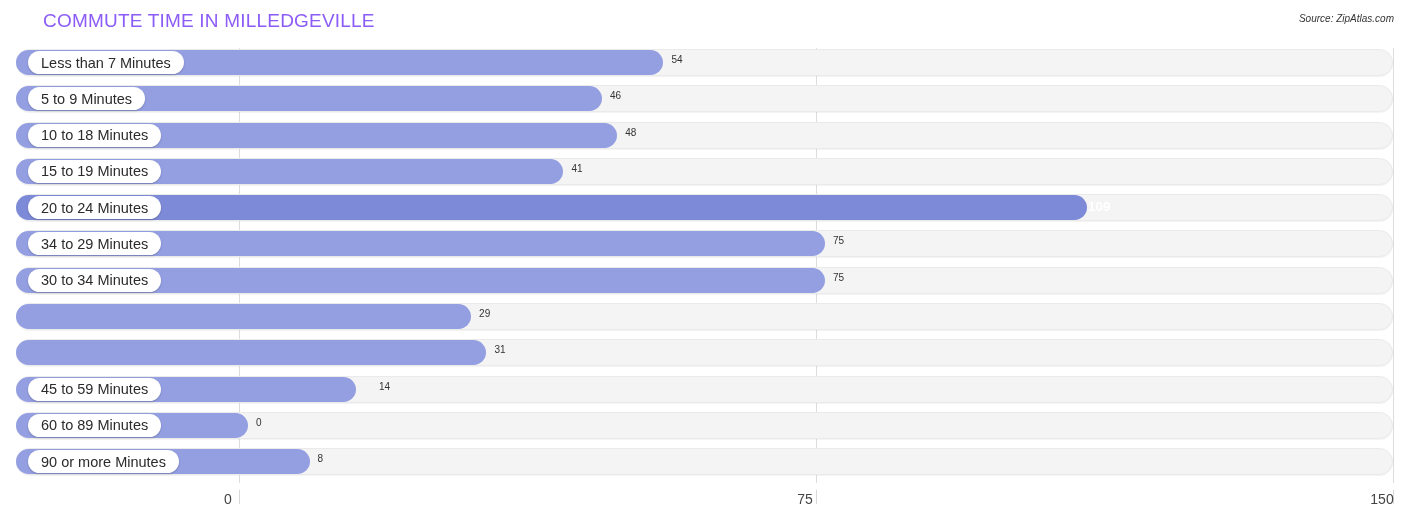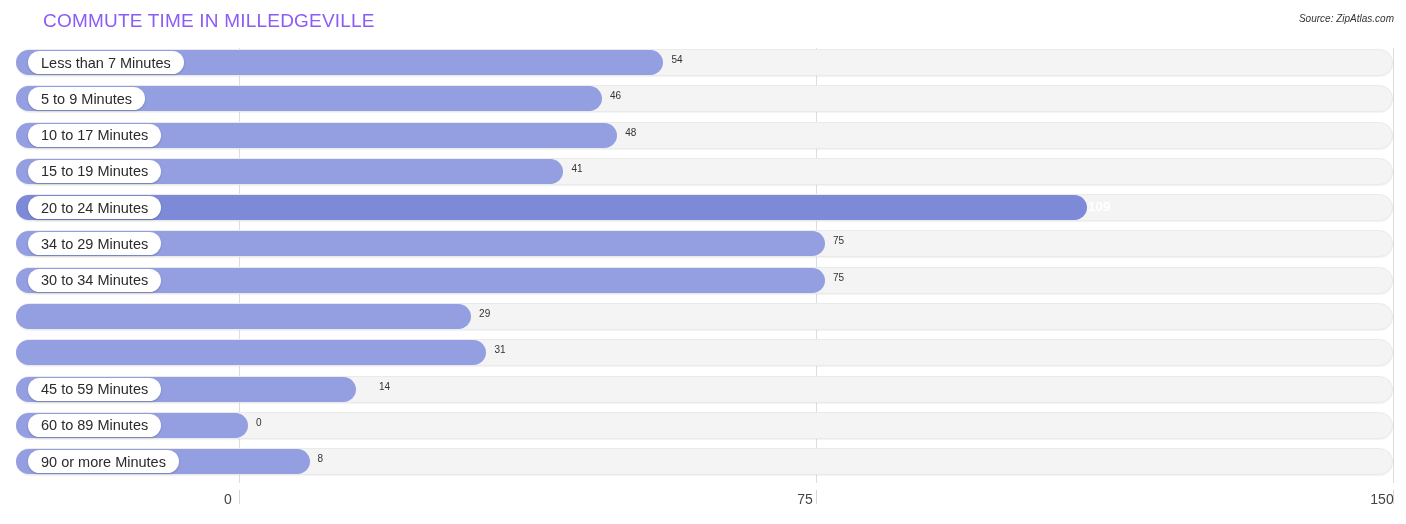--- a/index.html
+++ b/index.html
@@ -83,21 +83,21 @@
         <div class="bar" style="width: 585.893px;"></div>
         <div class="pill">
           <span>5 to 9 Minutes</span>
         </div>
         <div class="vlabel" style="left: 609.893px;">46</div>
       </div>
       <div class="row">
         <div class="track"></div>
         <div class="bar" style="width: 601.28px;"></div>
         <div class="pill">
-          <span>10 to 17 Minutes</span>
+          <span>10 to 18 Minutes</span>
         </div>
         <div class="vlabel" style="left: 625.28px;">48</div>
       </div>
       <div class="row">
         <div class="track"></div>
         <div class="bar" style="width: 547.427px;"></div>
         <div class="pill">
           <span>15 to 19 Minutes</span>
         </div>
         <div class="vlabel" style="left: 571.427px;">41</div>

